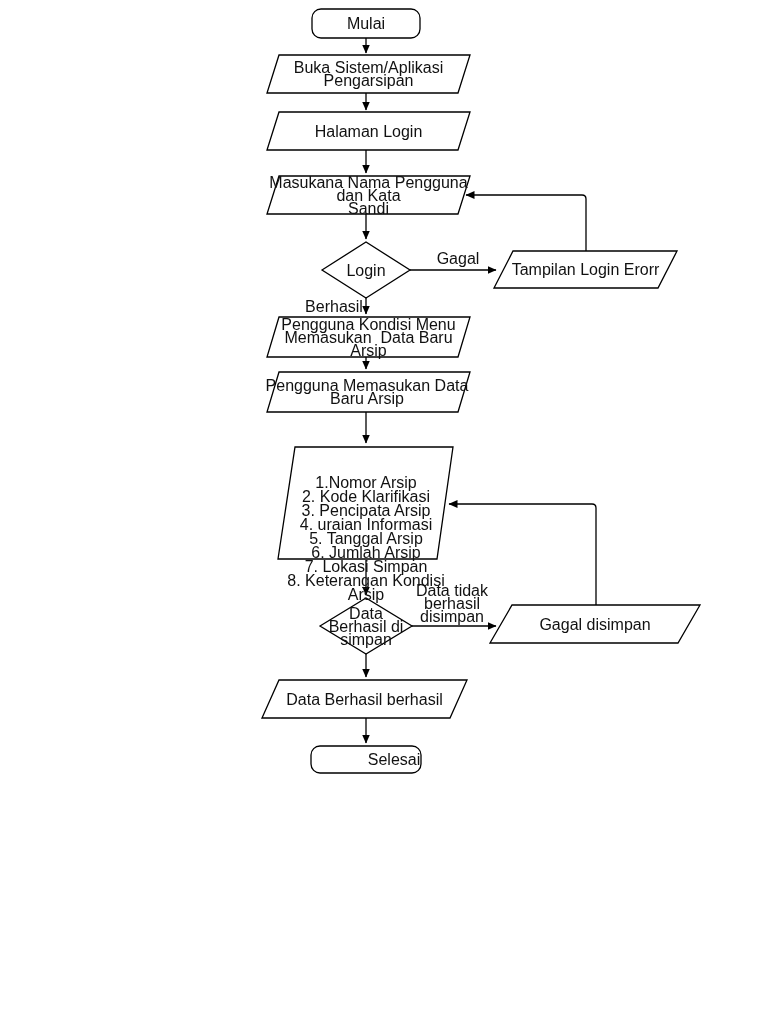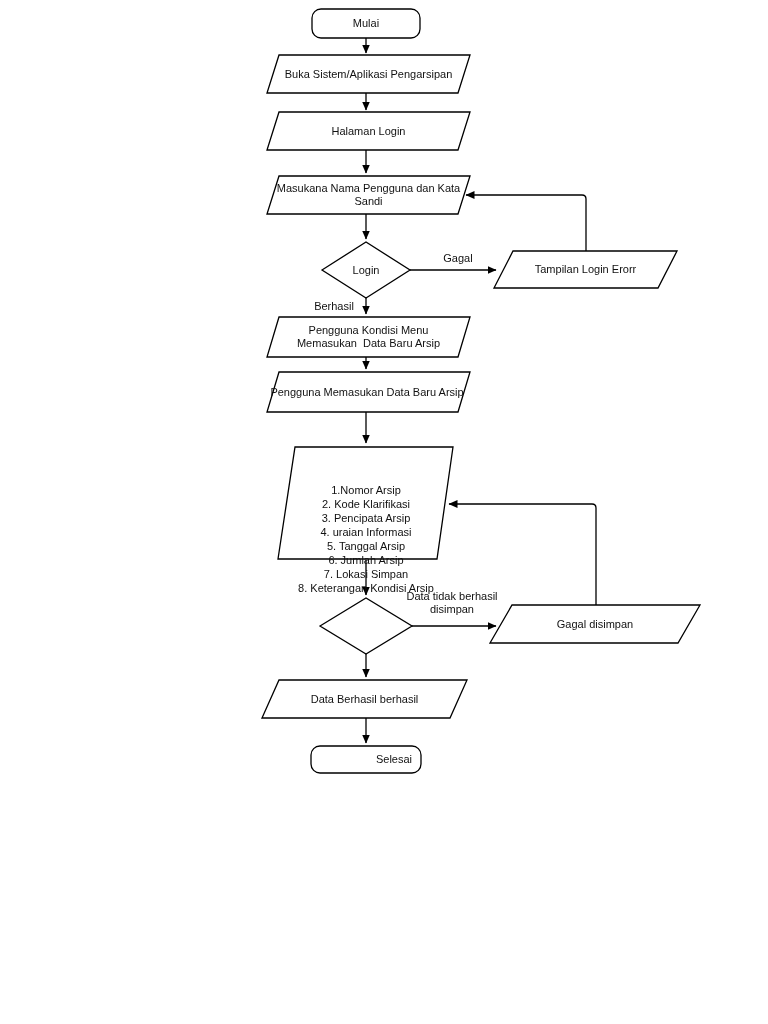--- a/index.html
+++ b/index.html
@@ -19,21 +19,21 @@
     position: absolute;
     left: 0;
     top: 0;
   }
   .label {
     position: absolute;
     display: flex;
     align-items: center;
     justify-content: center;
     text-align: center;
-    font-size: 11px;
+    font-size: 16px;
     line-height: 13px;
     color: #111111;
     white-space: pre-wrap;
     pointer-events: none;
   }
   .label.list {
     line-height: 14px;
     margin-top: 36px;
   }
 </style>
@@ -102,20 +102,22 @@
 
   <div class="label list" style="left:277px; top:447px; width:178px; height:112px;">1.Nomor Arsip
 2. Kode Klarifikasi
 3. Pencipata Arsip
 4. uraian Informasi
 5. Tanggal Arsip
 6. Jumlah Arsip
 7. Lokasi Simpan
 8. Keterangan Kondisi Arsip</div>
 
+  <div class="label" style="left:318px; top:598px; width:96px; height:56px;">Data Berhasil di
+simpan</div>
 
   <div class="label" style="left:490px; top:605px; width:210px; height:38px;">Gagal disimpan</div>
 
   <div class="label" style="left:262px; top:680px; width:205px; height:38px;">Data Berhasil berhasil</div>
 
   <div class="label" style="left:311px; top:746px; width:110px; height:27px;padding-left:28px;">Selesai</div>
 
   <div class="label" style="left:428px; top:250px; width:60px; height:16px;">Gagal</div>
 
   <div class="label" style="left:305px; top:298px; width:58px; height:16px;">Berhasil</div>

